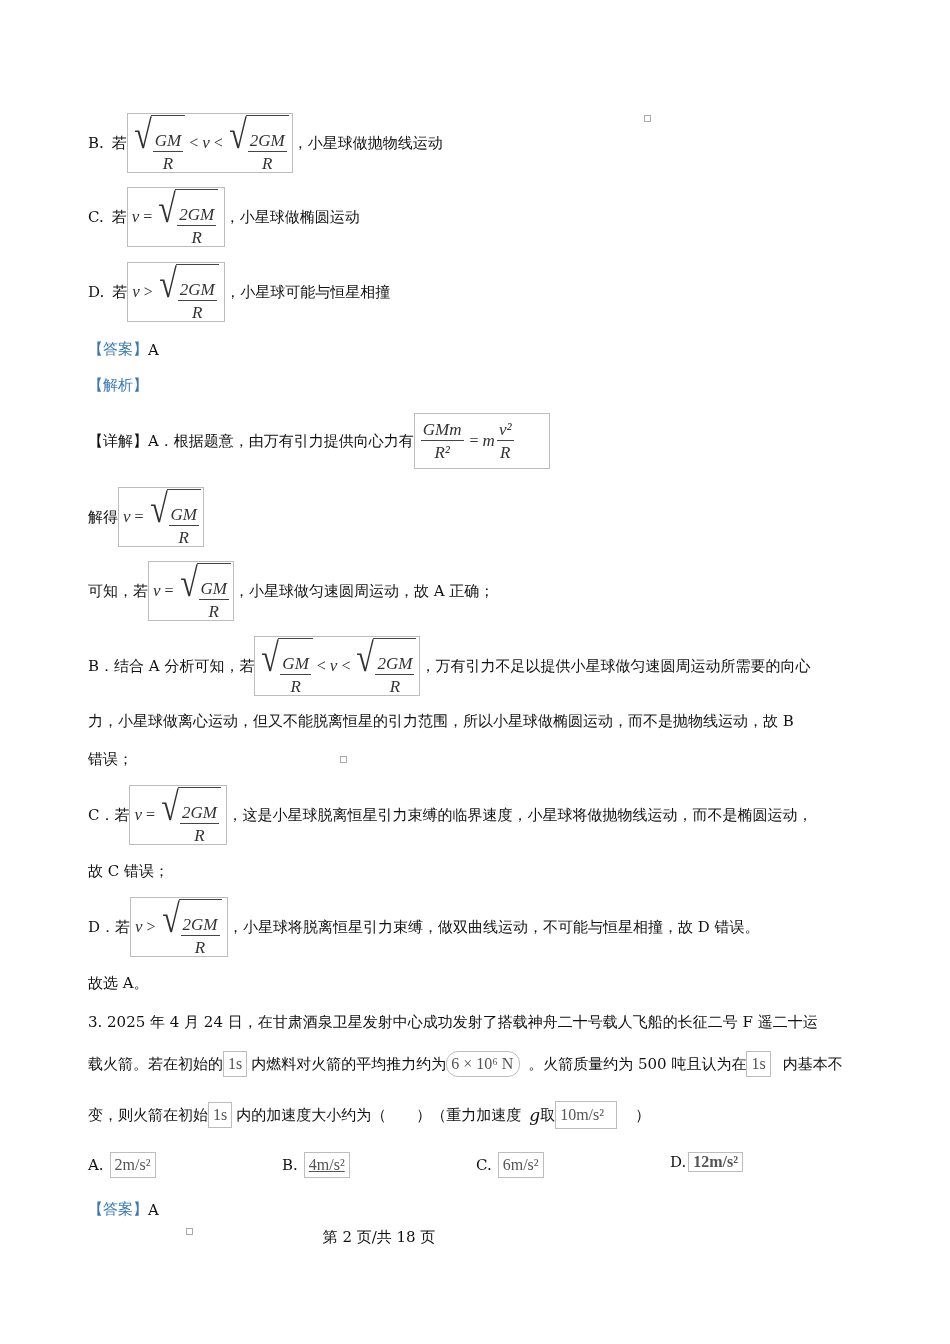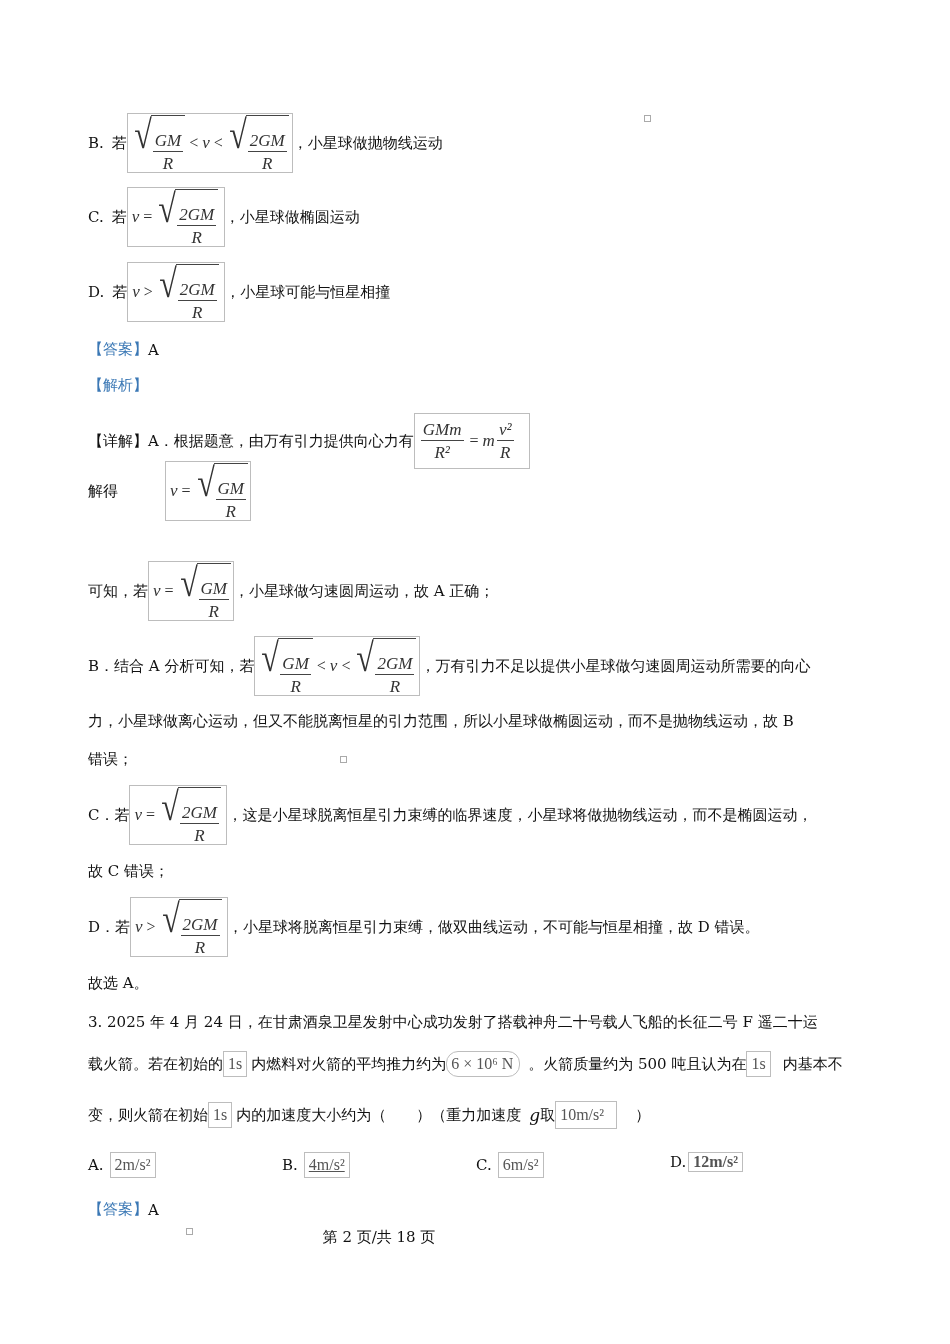--- a/index.html
+++ b/index.html
@@ -100,35 +100,35 @@
   <span class="t blue">【答案】</span>
   <span class="t">A</span>
 </div>
 <div class="line" style="top:376px;">
   <span class="t blue">【解析】</span>
 </div>
 
 <div class="line" style="top:413px;">
   <span class="t">【详解】</span>
   <span class="t">A．根据题意，由万有引力提供向心力有</span>
-  <span class="fbox" style="height:56px;width:116px;">
+  <span class="fbox" style="height:56px;width:136px;">
     <span class="frac">
         <span class="num">GMm</span>
         <span class="den">R²</span>
       </span>
     <span class="op">=</span>
       <span class="var">m</span>
     <span class="frac">
         <span class="num">v²</span>
         <span class="den">R</span>
       </span>
   </span>
 </div>
 
-<div class="line" style="top:461px;gap:47px;">
+<div class="line" style="top:487px;">
   <span class="t">解得</span>
   <span class="fbox" style="height:60px;width:86px;">
     <span class="var">v</span>
       <span class="op">=</span>
     <span class="sqrt">
         <span class="rad">√</span>
         <span class="body">
           <span class="frac">
             <span class="num">GM</span>
             <span class="den">R</span>

